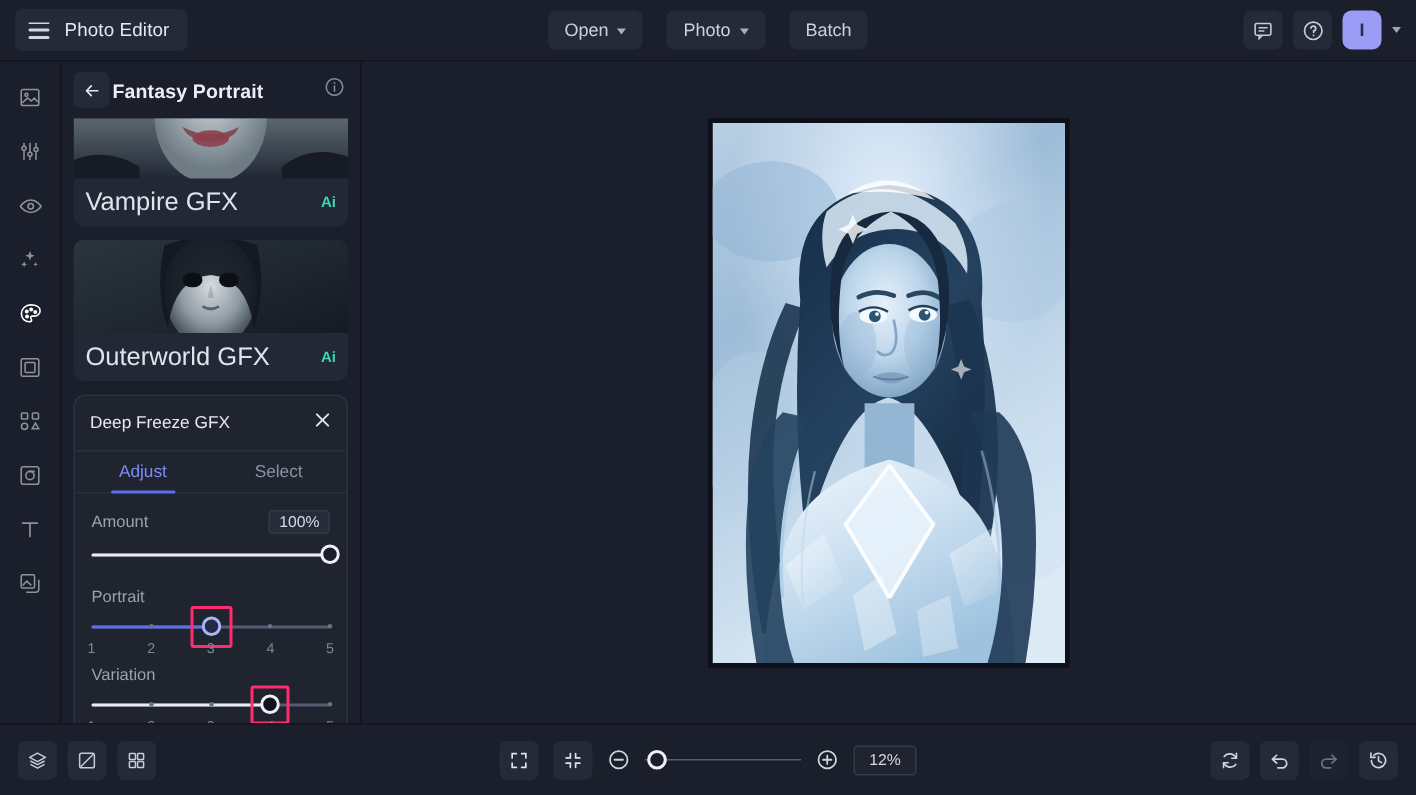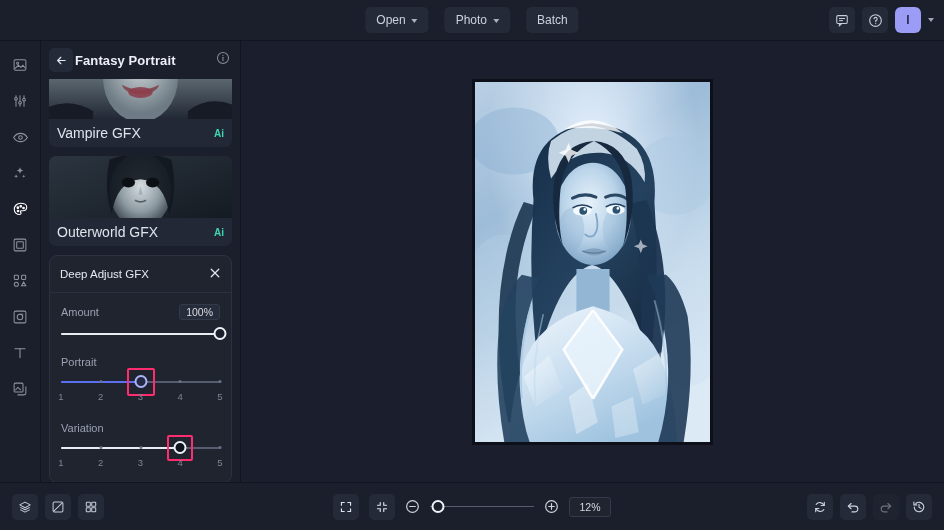--- a/index.html
+++ b/index.html
@@ -88,21 +88,21 @@
   .info-ic { margin-left: auto; cursor: pointer; opacity: .7; }
 
   .panel-scroll { flex: 1; overflow: hidden; padding: 0 8px 8px 8px; position: relative; }
 
   .card {
     background: #232836; border-radius: 7px; overflow: hidden; margin-bottom: 9px;
     cursor: pointer;
   }
   .card-thumb { width: 100%; height: 62px; display: block; }
   .card-bar { display: flex; align-items: center; padding: 6px 8px; }
-  .card-name { font-size: 14px; color: #dfe3ec; text-align: right; }
+  .card-name { font-size: 17px; color: #dfe3ec; text-align: right; }
   .ai-badge { margin-left: auto; font-size: 10px; color: #3ed6b0; font-weight: bold; }
 
   
   .gfx {
     background: #20242f; border: 1px solid #2c3142; border-radius: 8px;
     margin-top: 2px; overflow: hidden;
   }
   .gfx-head {
     display: flex; align-items: center; padding: 9px 10px 9px 10px;
     border-bottom: 1px solid #2b3040;
@@ -182,20 +182,28 @@
   }
   .bb-right { margin-left: auto; display: flex; gap: 7px; }
   .iconbtn.dim { opacity: .45; }
 </style>
 </head>
 <body>
 
 <div class="app">
 
   <div class="topbar">
+    <div class="brand">
+      <span class="burger">
+        <span></span>
+          <span></span>
+          <span></span>
+      </span>
+      <span class="brand-label">Photo Editor</span>
+    </div>
 
     <div class="top-center">
       <button class="tbtn">
         <span>Open</span>
         <span class="caret"></span>
       </button>
       <button class="tbtn">
         <span>Photo</span>
         <span class="caret"></span>
       </button>
@@ -371,29 +379,33 @@
             <path d="M83 30 l-2 8 h4z" fill="#99a4ac" opacity=".7"></path>
           </svg>
           <div class="card-bar">
             <span class="card-name">Outerworld GFX</span>
             <span class="ai-badge">Ai</span>
           </div>
         </div>
 
         <div class="gfx">
           <div class="gfx-head">
-            <span class="gfx-title">Deep Adjust GFX</span>
+            <span class="gfx-title">Deep Freeze GFX</span>
             <span class="gfx-x">
               <svg width="12" height="12" viewBox="0 0 14 14" stroke="#e1e5ee" stroke-width="1.5" stroke-linecap="round">
                 <line x1="2.6" y1="2.6" x2="11.4" y2="11.4"></line>
                   <line x1="11.4" y1="2.6" x2="2.6" y2="11.4"></line>
               </svg>
             </span>
           </div>
 
+          <div class="tabs">
+            <div class="tab active">Adjust</div>
+            <div class="tab">Select</div>
+          </div>
 
           <div class="gfx-body">
 
             <div class="field-row">
               <span class="field-label">Amount</span>
               <span class="value-box">100%</span>
             </div>
             <div class="slider">
               <div class="track"></div>
               <div class="track-fill fill-white" style="width:100%;"></div>
@@ -413,21 +425,21 @@
               <div class="hl-box" style="left:calc(50% - 14px); top:-7px; width:28px; height:28px;"></div>
             </div>
             <div class="ticks">
               <span class="ticklabel" style="left:0%;">1</span>
               <span class="ticklabel" style="left:25%;">2</span>
               <span class="ticklabel" style="left:50%;">3</span>
               <span class="ticklabel" style="left:75%;">4</span>
               <span class="ticklabel" style="left:100%;">5</span>
             </div>
 
-            <div class="field-row" style="margin-top:18px;">
+            <div class="field-row" style="margin-top:4px;">
               <span class="field-label">Variation</span>
             </div>
             <div class="slider" style="margin-bottom:2px;">
               <div class="track"></div>
               <div class="track-fill fill-white" style="width:75%;"></div>
               <div class="tickdot" style="left:25%;"></div>
               <div class="tickdot" style="left:50%;"></div>
               <div class="tickdot" style="left:100%;"></div>
               <div class="knob" style="left:75%; background:#11141d;"></div>
               <div class="hl-box" style="left:calc(75% - 13px); top:-6px; width:26px; height:26px;"></div>

